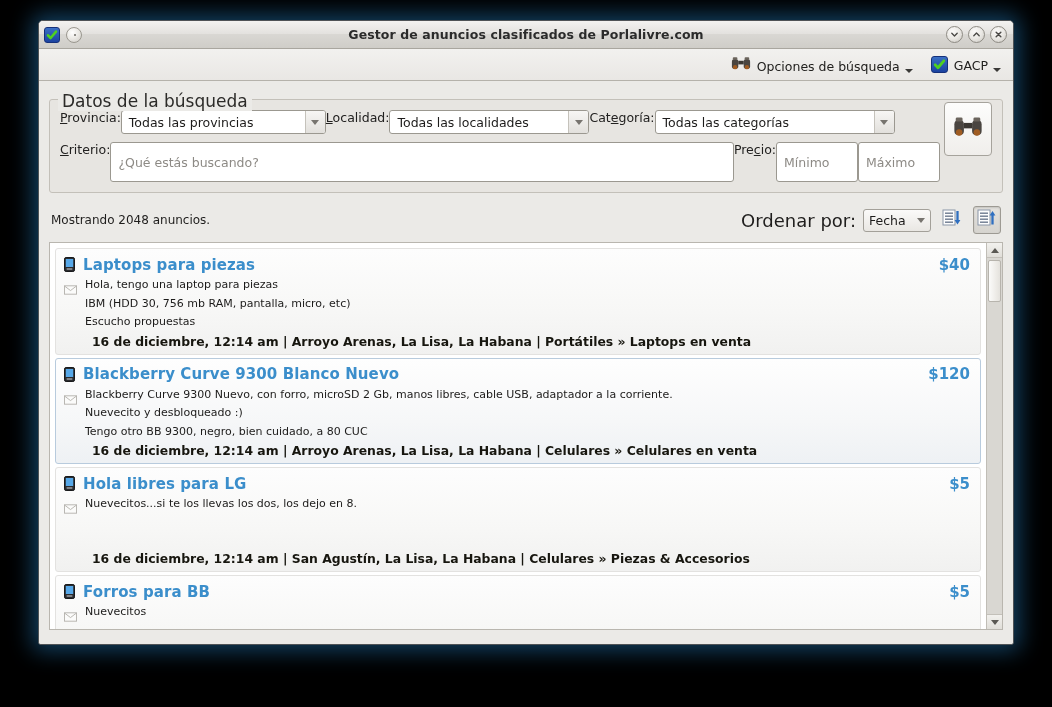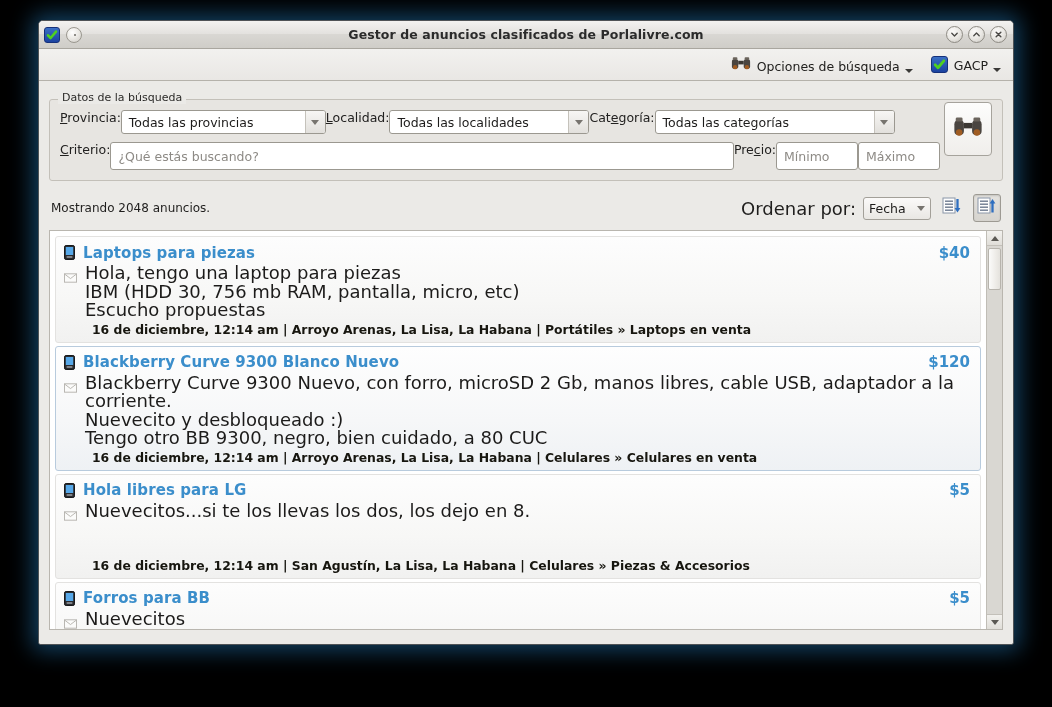--- a/index.html
+++ b/index.html
@@ -144,21 +144,21 @@
     padding: 10px 10px 10px 10px;
     position: relative;
     margin-top: 10px;
     flex: 0 0 auto;
   }
   .group-title {
     position: absolute;
     top: -9px; left: 8px;
     background: #ebeae7;
     padding: 0 4px;
-    font-size: 11px;
+    font-size: 17px;
     color: #2c2b29;
   }
   .row { display: flex; }
   .fld-label { font-size: 12.5px; color: #222120; white-space: nowrap; }
   .fld-label u { text-decoration: underline; }
 
   .combo {
     height: 24px;
     background: #ffffff;
     border: 1px solid #9b9890;
@@ -186,21 +186,21 @@
     width: 0; height: 0;
     border-left: 4px solid transparent;
     border-right: 4px solid transparent;
     border-top: 5px solid #77746f;
   }
   .combo-prov { width: 205px; }
   .combo-loc  { width: 200px; }
   .combo-cat  { width: 240px; }
 
   .txtinput {
-    height: 28px;
+    height: 40px;
     background: #ffffff;
     border: 1px solid #9b9890;
     border-radius: 3px;
     display: flex; align-items: center;
     padding: 0 7px;
     font-size: 12.5px;
     color: #8d8a85;
   }
   .input-criterio { flex: 1 1 auto; }
   .input-price { width: 82px; }
@@ -285,21 +285,21 @@
   }
   .ad-price {
     margin-left: auto;
     font-size: 15px;
     font-weight: bold;
     color: #3b8ecb;
   }
   .ad-body { display: flex; margin-top: 2px; min-height: 54px; }
   .mail-icon { flex: 0 0 auto; margin-right: 8px; position: relative; top: 4px; }
   .ad-desc {
-    font-size: 18px;
+    font-size: 11px;
     color: #1c1b1a;
     line-height: 18.5px;
     white-space: pre-line;
   }
   .ad-meta {
     font-size: 12.4px;
     font-weight: bold;
     color: #17160f;
     margin-left: 28px;
     margin-top: 2px;

